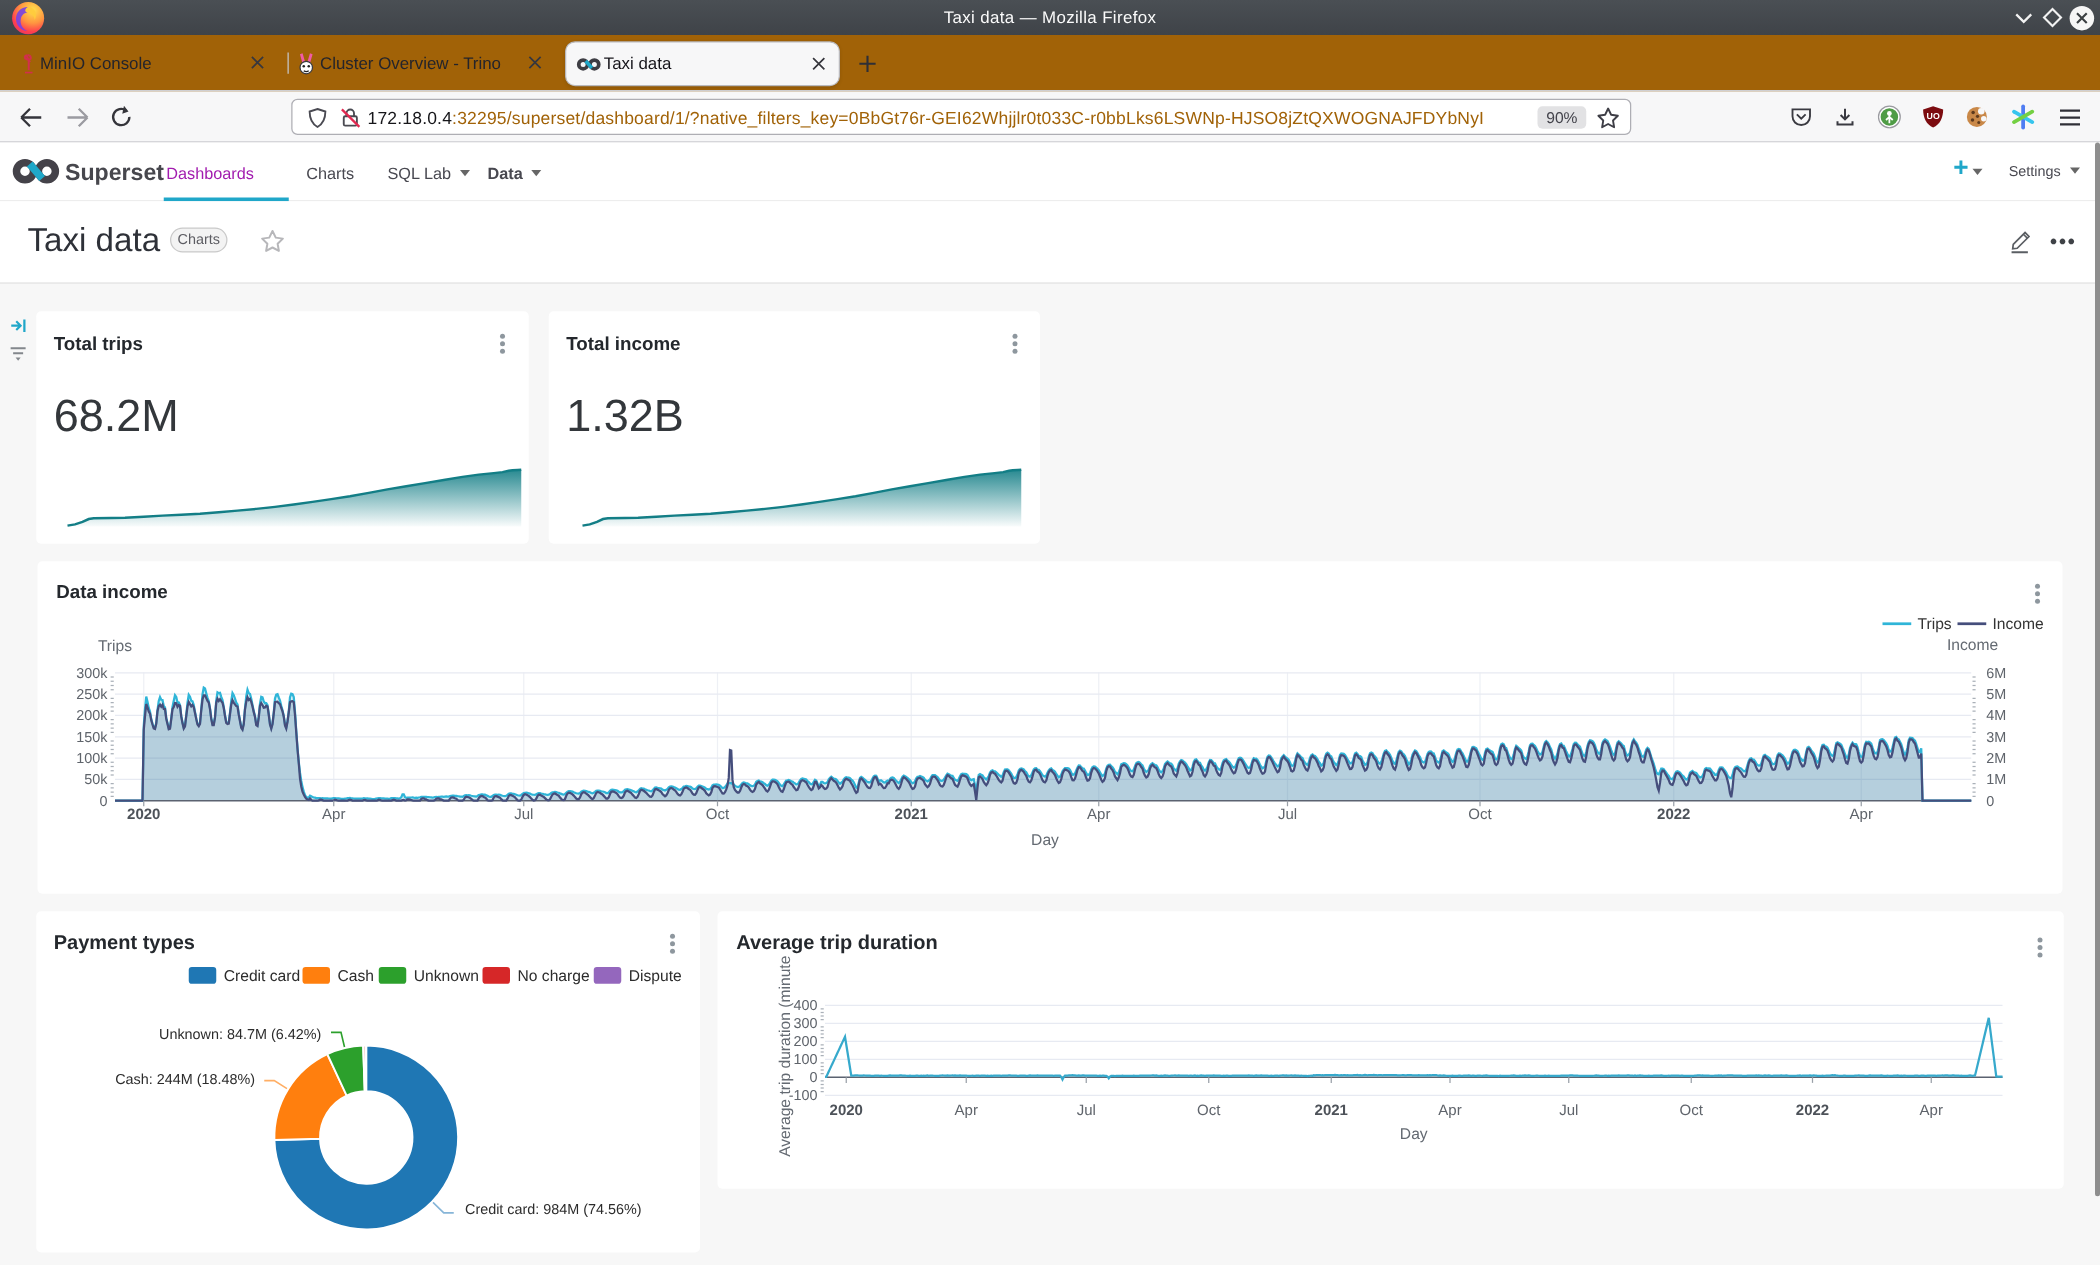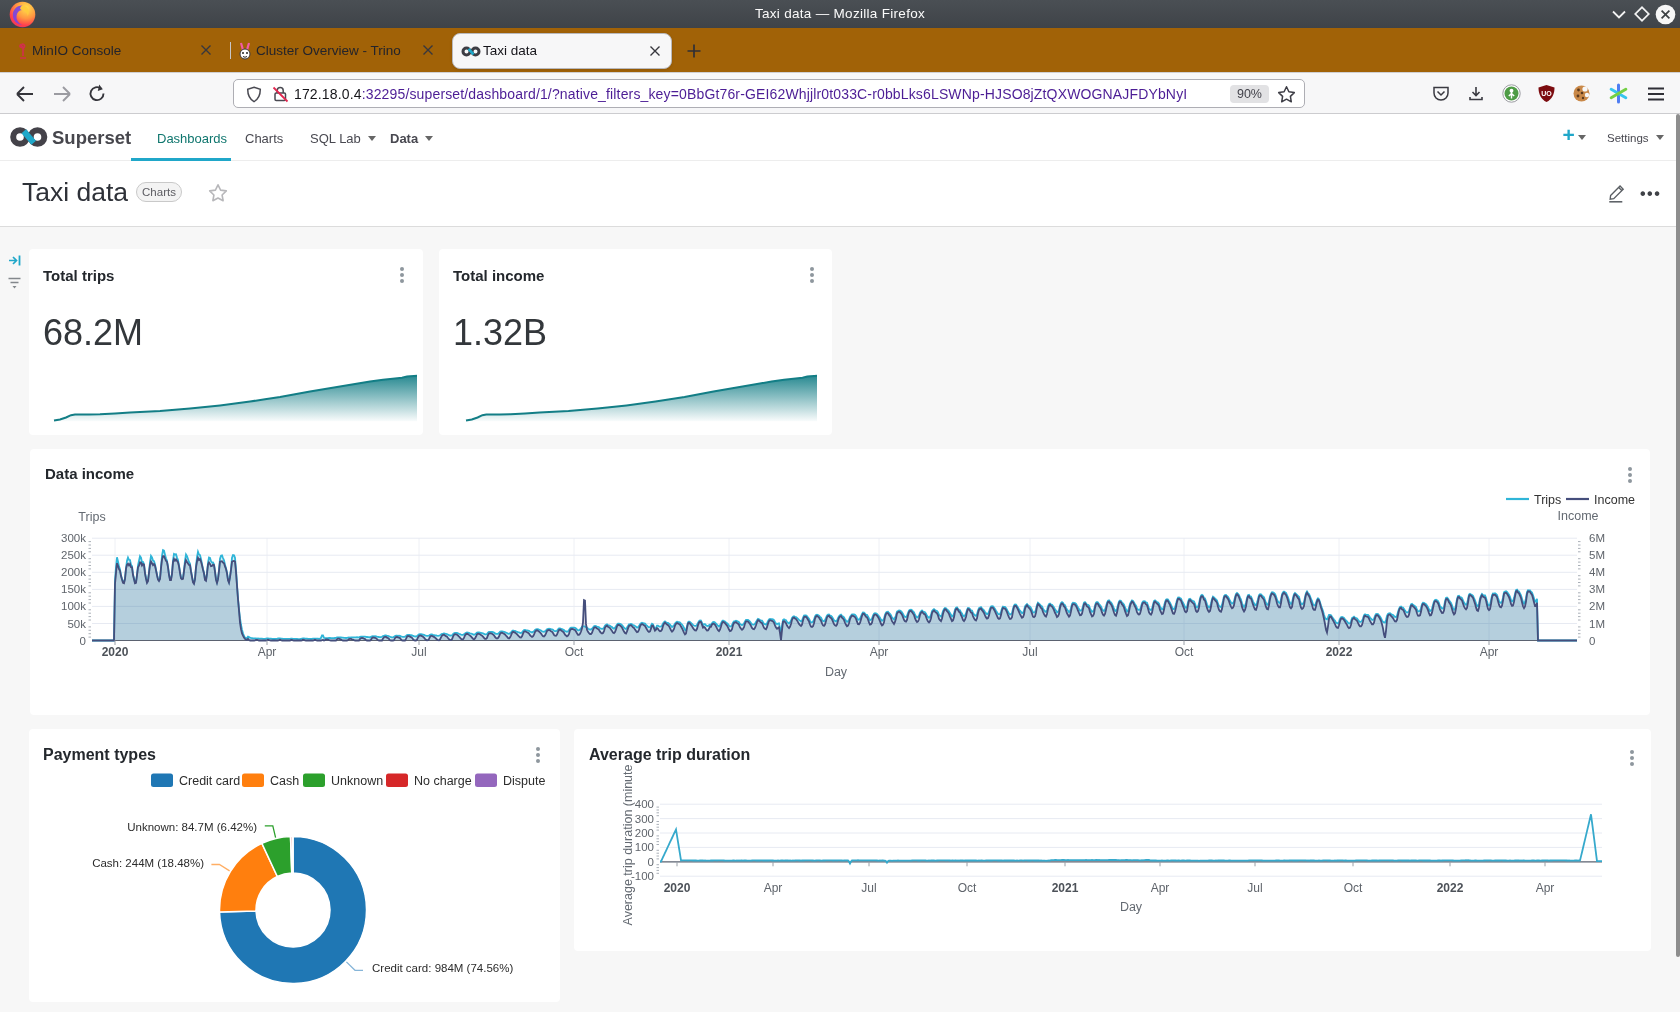--- a/index.html
+++ b/index.html
@@ -8,21 +8,21 @@
 #titlebar .wt { position:absolute; left:0; right:0; top:0; height:28px; line-height:27px; text-align:center; color:#fbfbfb; font-size:13.5px; letter-spacing:0.3px; }
 #tabbar { position:absolute; left:0; top:28px; width:1680px; height:45px; background:#a16207; border-bottom:1px solid #cfcfd2; }
 .tab { position:absolute; top:4px; height:37px; font-size:13.5px; color:#24242b; }
 .tabtxt { position:absolute; top:11px; white-space:nowrap; }
 .tabx { position:absolute; top:10px; width:16px; height:16px; }
 #activetab { position:absolute; left:452px; top:4.5px; width:220px; height:36px; background:#f7f7f8; border:1px solid #b9b9bd; border-radius:8px; box-shadow:0 1px 3px rgba(0,0,0,0.12); }
 .tabsep { position:absolute; top:14px; width:1px; height:17px; background:#c6c6c9; }
 #toolbar { position:absolute; left:0; top:74px; width:1680px; height:40px; background:#f7f7f8; border-bottom:1px solid #cccccf; }
 #urlbox { position:absolute; left:233px; top:5px; width:1072px; height:29px; background:#fff; border:1px solid #aeaeb4; border-radius:5px; }
 #urltext { position:absolute; left:60px; top:6px; font-size:14px; color:#16161a; white-space:nowrap; letter-spacing:0.15px;}
-#urltext .g { color:#4c1d95; }
+#urltext .g { color:#a16207; }
 .zoombadge { position:absolute; right:35px; top:5px; background:#e2e2e4; border-radius:4px; font-size:12.5px; color:#43434b; padding:2px 7px; }
 #ssnav { position:absolute; left:0; top:114px; width:1680px; height:47px; background:#fff; border-bottom:1px solid #ededed; }
 .navlink { position:absolute; top:16.5px; font-size:13px; color:#484850; }
 .caret { display:inline-block; width:0; height:0; border-left:4.5px solid transparent; border-right:4.5px solid transparent; border-top:5px solid #666; vertical-align:middle; margin-left:7px; margin-bottom:2px; }
 #titlerow { position:absolute; left:0; top:161px; width:1680px; height:66px; background:#fff; border-bottom:1px solid #dcdcdc; }
 #content { position:absolute; left:0; top:227px; width:1680px; height:785px; background:#f7f7f7; }
 .card { position:absolute; background:#fff; border-radius:4px; }
 .ctitle { position:absolute; left:14px; top:18px; font-size:15px; font-weight:bold; color:#24282d; }
 .bignum { position:absolute; left:14px; top:63px; font-size:36px; color:#33373b; }
 </style></head>
@@ -161,21 +161,21 @@
   </svg>
 </div>
 
 <div id="ssnav">
   <svg class="abs" style="left:9px;top:12px;" width="40" height="22" xmlns="http://www.w3.org/2000/svg">
     <circle cx="11" cy="11" r="6.8" fill="none" stroke="#444249" stroke-width="6"></circle>
     <circle cx="28.5" cy="11" r="6.8" fill="none" stroke="#444249" stroke-width="6"></circle>
     <path d="M14.8 5.2 L24.7 16.8" stroke="#1fa8c9" stroke-width="6"></path>
   </svg>
   <div class="abs" style="left:52px;top:12.5px;font-size:18.5px;font-weight:bold;color:#47474d;">Superset</div>
-  <div class="navlink" style="left:157px;color:#0f766e;">Dashboards</div>
+  <div class="navlink" style="left:133px;color:#a21caf;">Dashboards</div>
   <div class="abs" style="left:131px;top:44px;width:100px;height:3px;background:#20a7c9;"></div>
   <div class="navlink" style="left:245px;">Charts</div>
   <div class="navlink" style="left:310px;">SQL Lab<span class="caret"></span></div>
   <div class="navlink" style="left:390px;font-weight:bold;">Data<span class="caret"></span></div>
   <div class="abs" style="left:1562.5px;top:9px;font-size:21px;font-weight:bold;color:#20a7c9;">+</div>
   <span class="caret" style="position:absolute;left:1570.5px;top:21px;"></span>
   <div class="navlink" style="left:1607px;font-size:11.5px;top:18px;">Settings<span class="caret"></span></div>
 </div>
 
 <div id="titlerow">

